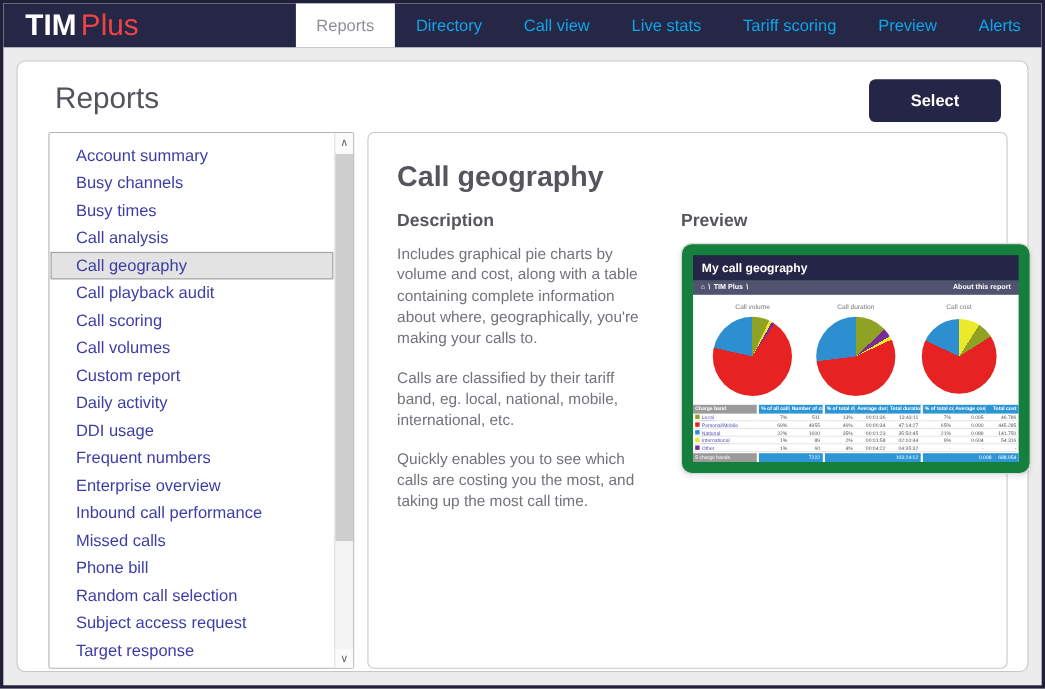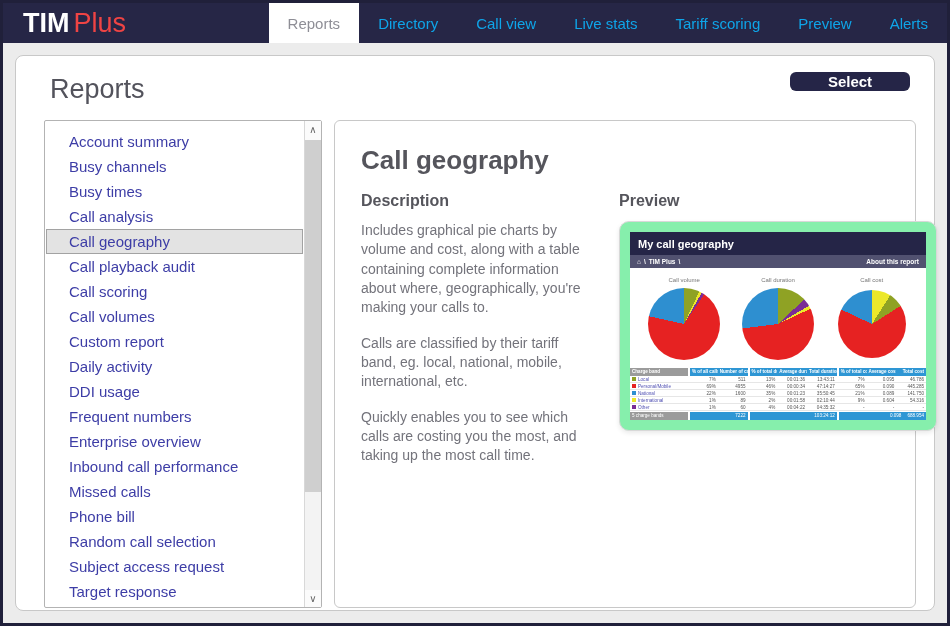--- a/index.html
+++ b/index.html
@@ -14,21 +14,21 @@
   .brand .b1 { font-weight:700; }
   .brand .b2 { font-weight:400; margin-left:4px; color:#ef4444; }
   .tabs { margin-left:auto; display:flex; }
   .tab { display:flex; align-items:center; padding:0 19px; font-size:15px; color:#0ea5e9; cursor:pointer; }
   .tab.active { background:#ffffff; color:#8e8e96; }
 
   
   .main-card { position:absolute; top:52px; left:12px; right:12px; bottom:12px;
                background:#fff; border:1px solid #c8c8c8; border-radius:8px; }
   .page-title { position:absolute; left:34px; top:18px; font-size:27px; color:#53535c; }
-  .select-btn { position:absolute; right:24px; top:16px; width:120px; height:19px;
+  .select-btn { position:absolute; right:24px; top:16px; width:120px; height:39px;
                 background:#252547; color:#fff; font-size:15px; font-weight:600;
                 border:none; border-radius:6px; cursor:pointer; font-family:inherit; }
 
   
   .list-panel { position:absolute; left:28px; top:64px; width:278px; height:488px;
                 background:#fff; border:1px solid #b3b3b3; border-radius:2px; display:flex; }
   .list-items { flex:1; padding:8px 0 0 0; overflow:hidden; }
   .list-item { height:25px; line-height:23px; margin:0 1px; padding:0 22px; font-size:15px;
                color:#3d3da6; cursor:pointer; border:1px solid transparent; white-space:nowrap; }
   .list-item.selected { background:#e3e3e3; border-color:#a2a2a2; }
@@ -44,21 +44,21 @@
                   background:#fff; border:1px solid #c8c8c8; border-radius:6px;
                   padding:24px 26px; }
   .detail-title { font-size:26px; font-weight:700; color:#55555c; margin-bottom:16px; }
   .detail-cols { display:flex; gap:26px; }
   .col-desc { width:232px; flex:none; }
   .col-prev { flex:1; }
   .sec-head { font-size:16px; font-weight:700; color:#55555c; margin-bottom:11px; }
   .col-desc p { font-size:14px; color:#73737b; line-height:1.38; margin-bottom:16px; }
 
   
-  .preview-card { width:318px; background:#86efac; border:1px solid #d8d8d8; border-radius:10px;
+  .preview-card { width:318px; background:#15803d; border:1px solid #d8d8d8; border-radius:10px;
                   padding:10px; box-shadow:0 2px 5px rgba(0,0,0,.09); }
   .mini-header { background:#252547; color:#fff; font-size:11px; font-weight:700;
                  padding:6px 8px 5px; }
   .mini-crumb { background:#515170; color:#fff; font-size:6.5px; font-weight:700;
                 padding:3px 7px; display:flex; justify-content:space-between; align-items:center; }
   .crumb-left { display:flex; gap:3px; align-items:center; }
   .mini-body { background:#fff; }
   .mini-pies { display:flex; justify-content:space-between; padding:9px 8px 7px; }
   .pie-wrap { width:33%; display:flex; flex-direction:column; align-items:center; }
   .pie-label { font-size:6px; color:#777; margin-bottom:5px; }

